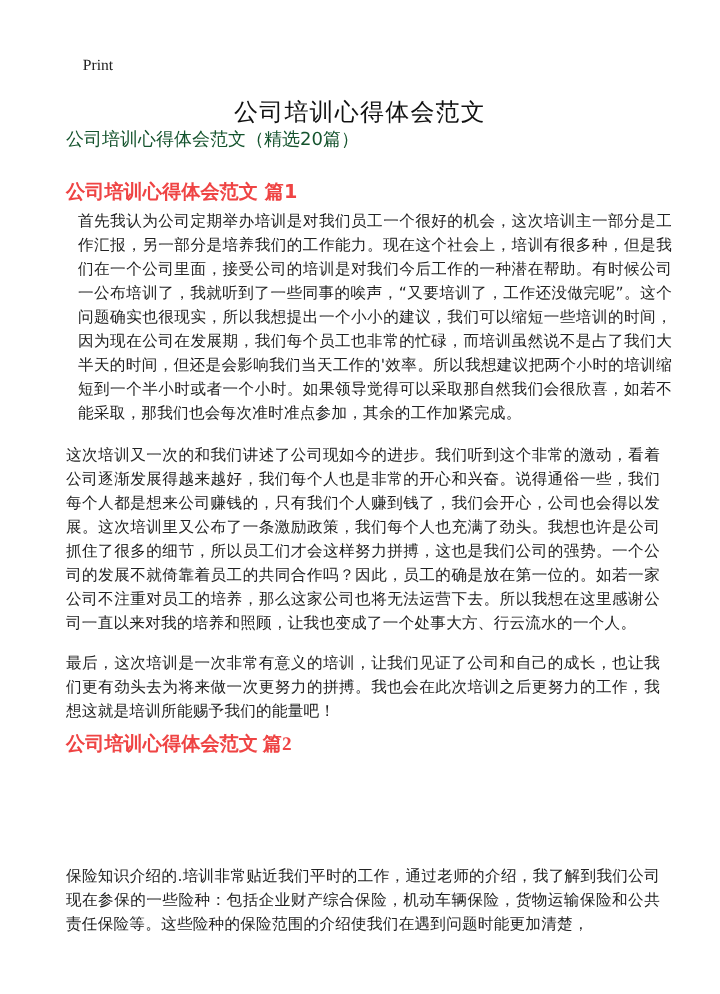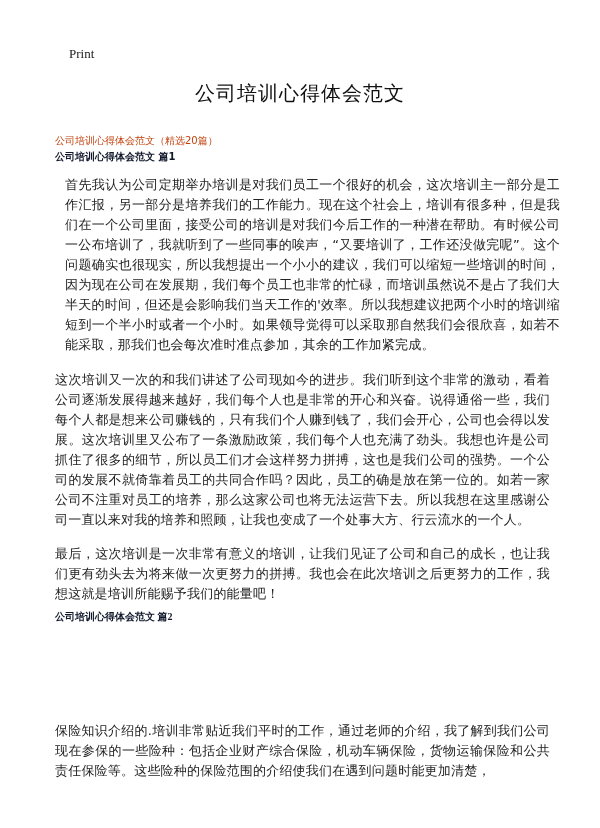--- a/index.html
+++ b/index.html
@@ -10,26 +10,26 @@
     .page { position: absolute; left: 0; top: 0; width: 600px; height: 828px; }
     .print-label {
       position: absolute; left: 69px; top: 46px;
       font-family: "Liberation Serif", serif; font-size: 13px; color: #222;
     }
     .doc-title {
       position: absolute; left: 0; top: 80px; width: 600px; text-align: center;
       font-size: 20px; font-weight: normal; color: #111; letter-spacing: 1px;
     }
     .subtitle {
-      position: absolute; left: 55px; top: 134px;
-      font-size: 10px; color: #c2410c;
+      position: absolute; left: 55px; top: 107px;
+      font-size: 15px; color: #14532d;
     }
     .section-heading {
       position: absolute; left: 55px;
-      font-size: 10px; font-weight: bold; color: #0f172a;
+      font-size: 16px; font-weight: bold; color: #ef4444;
     }
     .para {
       position: absolute; left: 55px; width: 495px;
       font-size: 13px; line-height: 20px; color: #222;
       margin: 0; letter-spacing: 0.2px;
       text-align: justify;
     }
   </style>
 </head>
 <body>

